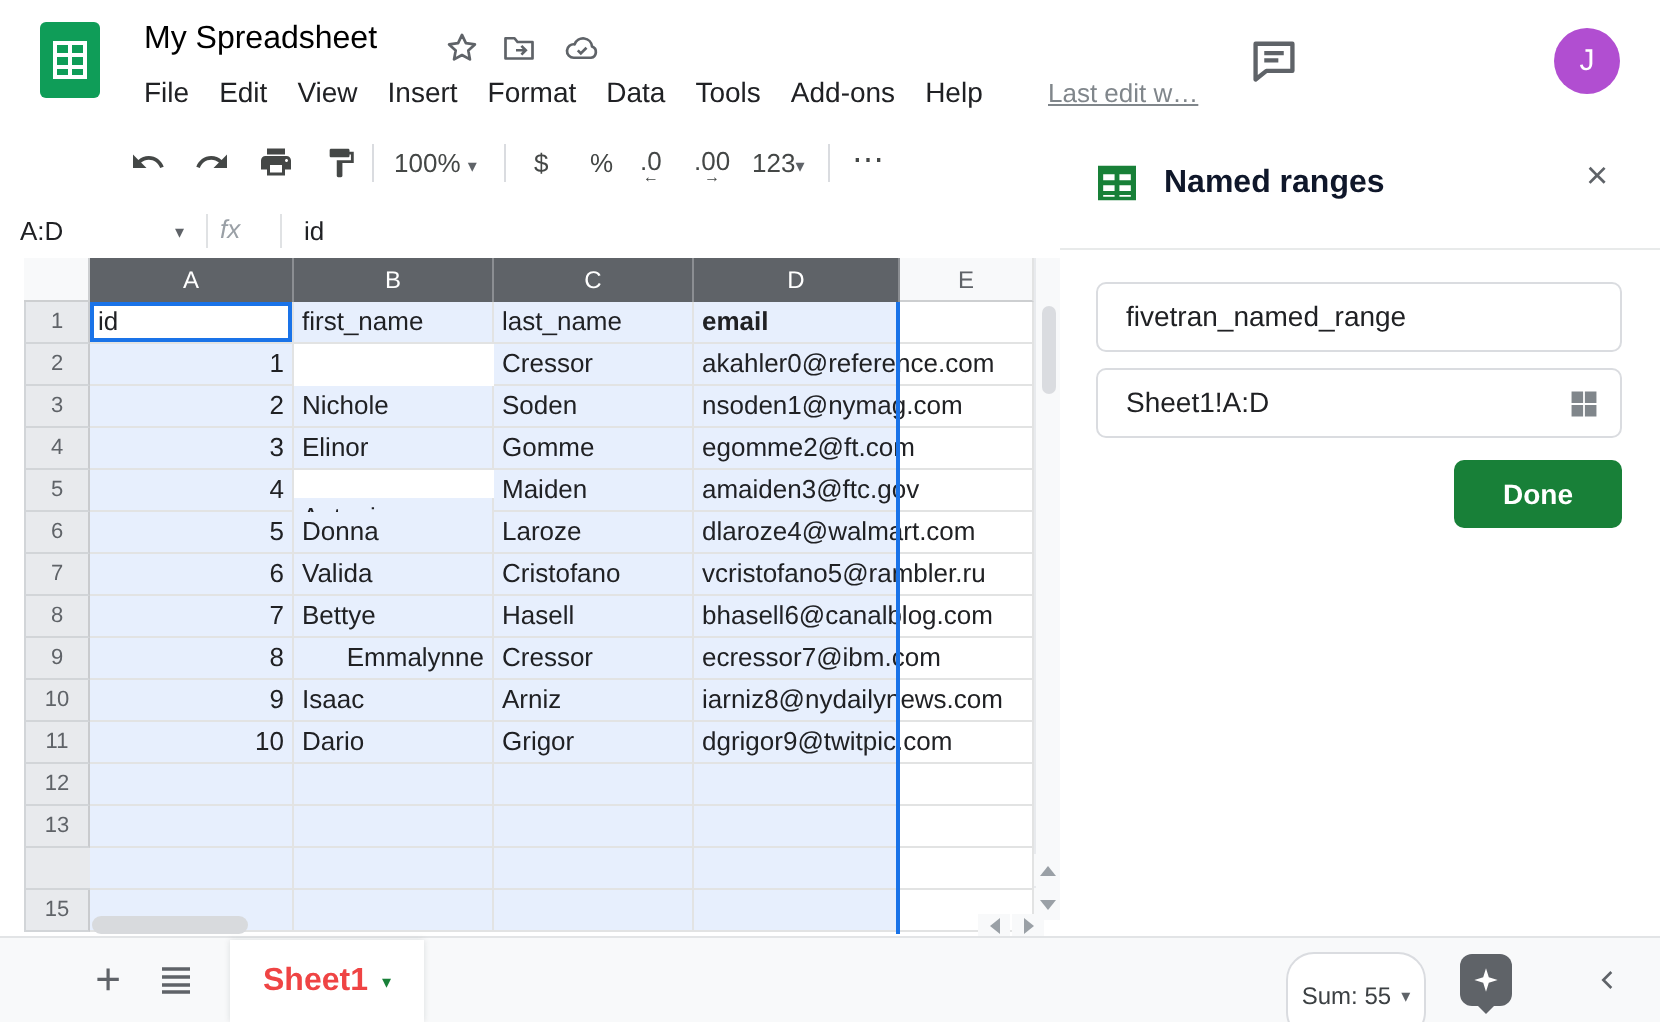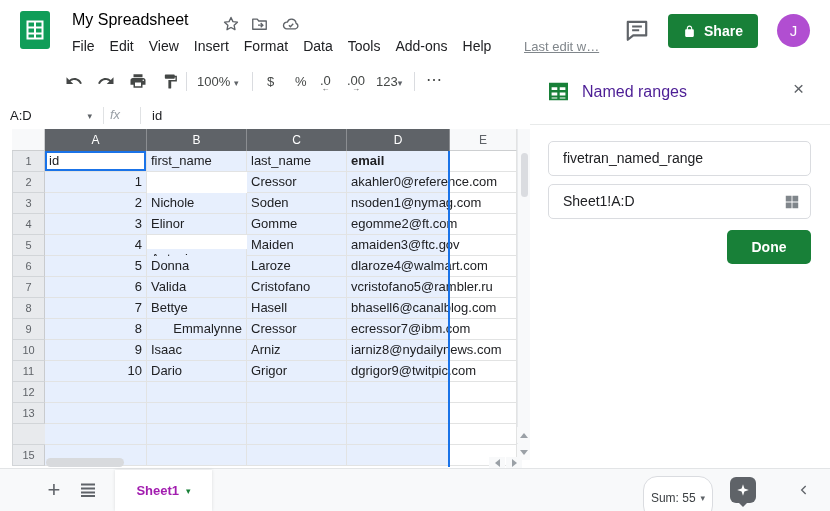--- a/index.html
+++ b/index.html
@@ -65,39 +65,39 @@
   .sbtn{position:absolute;width:13px;height:16px;background:#f8f9fa;display:flex;align-items:center;justify-content:center;cursor:pointer;}
   .tri-up{width:0;height:0;border-left:4px solid transparent;border-right:4px solid transparent;border-bottom:5px solid #9aa0a6;}
   .tri-down{width:0;height:0;border-left:4px solid transparent;border-right:4px solid transparent;border-top:5px solid #9aa0a6;}
   .tri-left{width:0;height:0;border-top:4px solid transparent;border-bottom:4px solid transparent;border-right:5px solid #9aa0a6;}
   .tri-right{width:0;height:0;border-top:4px solid transparent;border-bottom:4px solid transparent;border-left:5px solid #9aa0a6;}
   #hthumb{left:46px;top:329px;width:78px;height:9px;border-radius:5px;background:#d8dadd;cursor:pointer;}
 
   
   #panel{left:530px;top:60px;width:300px;height:408px;background:#fff;}
   #panel-divider{left:0;top:64px;width:300px;height:1px;background:#e8eaea;}
-  #panel-title{left:52px;top:23px;font-size:16px;color:#4c1d95;}
+  #panel-title{left:52px;top:23px;font-size:16px;color:#0f172a;font-weight:bold;}
   #panel-close{left:263px;top:19px;font-size:19px;color:#5f6368;cursor:pointer;line-height:1;}
   .pinput{position:absolute;left:18px;width:263px;height:35px;box-sizing:border-box;border:1px solid #dadce0;
       border-radius:5px;background:#fff;font-size:14px;color:#202124;line-height:33px;padding:0 14px;cursor:text;}
   #range-grid-btn{position:absolute;right:10px;top:9px;width:16px;height:16px;cursor:pointer;}
   #cancel-button{left:83px;top:170px;width:95px;height:34px;box-sizing:border-box;border:1px solid #dadce0;
       border-radius:5px;background:#fff;color:#188038;font-size:14px;font-weight:bold;
       display:flex;align-items:center;justify-content:center;cursor:pointer;}
   #done-button{left:197px;top:170px;width:84px;height:34px;border-radius:5px;background:#188038;color:#fff;
       font-size:14px;font-weight:bold;display:flex;align-items:center;justify-content:center;cursor:pointer;}
 
   
   #footer{left:0;top:468px;width:830px;height:43px;background:#f8f9fa;border-top:1px solid #e2e4e6;box-sizing:border-box;}
   #add-sheet-btn{left:40px;top:7px;width:28px;height:28px;display:flex;align-items:center;justify-content:center;
       font-size:22px;color:#5f6368;cursor:pointer;}
   #all-sheets-btn{left:76px;top:9px;width:24px;height:24px;display:flex;align-items:center;justify-content:center;cursor:pointer;}
   #sheet-tab{left:115px;top:1px;width:97px;height:41px;background:#fff;display:flex;align-items:center;
       justify-content:center;gap:7px;cursor:pointer;box-shadow:0 0 3px rgba(60,64,67,.15);}
-  #sheet-tab-label{color:#a21caf;font-size:13px;font-weight:bold;}
+  #sheet-tab-label{color:#ef4444;font-size:16px;font-weight:bold;}
   #sheet-tab .caret{color:#188038;}
   #sum-chip{left:643px;top:7px;width:70px;height:44px;box-sizing:border-box;background:#fff;border:1px solid #dadce0;
       border-radius:14px;display:flex;align-items:center;justify-content:center;gap:5px;cursor:pointer;}
   #sum-label{font-size:12px;color:#3c4043;}
   #explore-btn{left:730px;top:8px;width:26px;height:26px;background:#5f6368;border-radius:6px;
       display:flex;align-items:center;justify-content:center;cursor:pointer;}
   #explore-notch{left:739px;top:34px;width:0;height:0;border-left:4px solid transparent;
       border-right:4px solid transparent;border-top:4px solid #5f6368;}
   #collapse-panel-btn{left:792px;top:9px;width:24px;height:24px;display:flex;align-items:center;justify-content:center;cursor:pointer;}
 </style>
@@ -142,28 +142,20 @@
       <span class="menu-item">Tools</span>
       <span class="menu-item">Add-ons</span>
       <span class="menu-item">Help</span>
     </div>
   <div class="abs" id="last-edit">Last edit w…</div>
   <div class="abs" id="comment-btn">
     <svg width="26" height="26" viewBox="0 0 24 24" fill="none" stroke="#5f6368" stroke-width="2">
       <path d="M3.5 4.5h17v12.5H8.5l-5 4z" stroke-linejoin="round"></path>
       <path d="M7.5 8.8h9M7.5 12.2h6.5"></path>
     </svg>
-  </div>
-  <div class="abs" id="share-button">
-    <span>
-      <svg width="13" height="15" viewBox="0 0 24 24" fill="#fff">
-        <path d="M18 8h-1V6c0-2.76-2.24-5-5-5S7 3.24 7 6v2H6c-1.1 0-2 .9-2 2v10c0 1.1.9 2 2 2h12c1.1 0 2-.9 2-2V10c0-1.1-.9-2-2-2zM9 6c0-1.66 1.34-3 3-3s3 1.34 3 3v2H9V6z"></path>
-      </svg>
-    </span>
-    <span id="share-label">Share</span>
   </div>
   <div class="abs" id="avatar">J</div>
 </div>
 
 <div class="abs" id="toolbar">
   <div class="tbi" style="left:25px">
     <svg width="18" height="18" viewBox="0 0 24 24" fill="#444746">
       <path d="M12.5 8c-2.65 0-5.05.99-6.9 2.6L2 7v9h9l-3.62-3.62C8.77 11.22 10.54 10.5 12.5 10.5c3.54 0 6.55 2.31 7.6 5.5l2.37-.78C21.08 11.03 17.15 8 12.5 8z"></path>
     </svg>
   </div>

